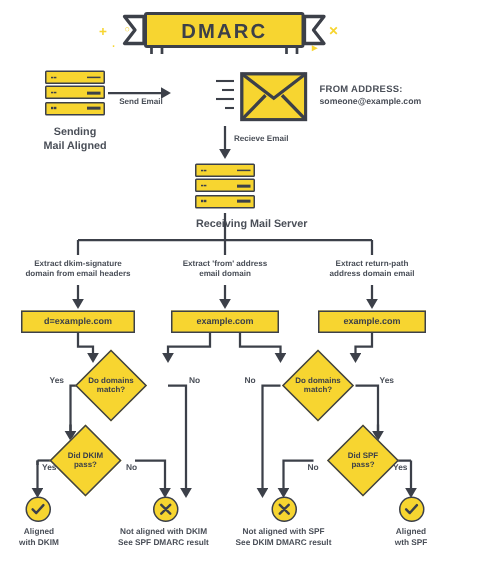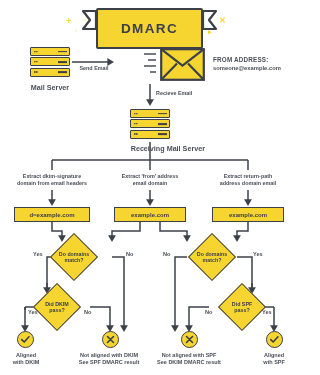--- a/index.html
+++ b/index.html
@@ -18,21 +18,21 @@
     position: absolute; left: 0; top: 0;
     width: 299px; height: 375px;
     pointer-events: none;
   }
   .node {
     position: absolute;
     display: flex; align-items: center; justify-content: center;
     text-align: center;
   }
   
-  #banner { left: 96px; top: 8px; width: 107px; height: 41px; }
+  #banner { left: 96px; top: 8px; width: 107px; height: 24px; }
   #banner .plate {
     width: 100%; height: 100%;
     background: #F7D530;
     border: 2.2px solid #3C4049;
     border-radius: 2px;
     display: flex; align-items: center; justify-content: center;
   }
   #banner .plate span {
     font-size: 13.5px; font-weight: bold; letter-spacing: 1.4px;
     color: #3C4049;
@@ -200,21 +200,22 @@
     <div class="unit" style="height:9px;">
       <span class="dots"></span>
         <span class="bar"></span>
     </div>
     <div class="unit" style="height:9px;">
       <span class="dots"></span>
         <span class="bar"></span>
     </div>
   </div>
   <div class="lbl lbl-mid" style="left:18px;top:84px;width:64px;text-align:center;">
-    <div>Mail Server</div>
+    <div>Sending</div>
+    <div>Mail Aligned</div>
   </div>
 
   <div class="lbl lbl-xs" style="left:74px;top:65px;width:40px;text-align:center;">Send Email</div>
 
   <div id="envelope">
     <svg viewBox="0 0 45 33" style="width:45px;height:33px;">
       <rect x="1.2" y="1.2" width="42.6" height="30.6" fill="#F7D530" stroke="#3C4049" stroke-width="2.2"></rect>
       <path d="M1.2,1.2 L22.5,17.5 L43.8,1.2" fill="none" stroke="#3C4049" stroke-width="2.2"></path>
       <path d="M1.2,31.8 L17,15.5 M43.8,31.8 L28,15.5" fill="none" stroke="#3C4049" stroke-width="2.2"></path>
     </svg>

